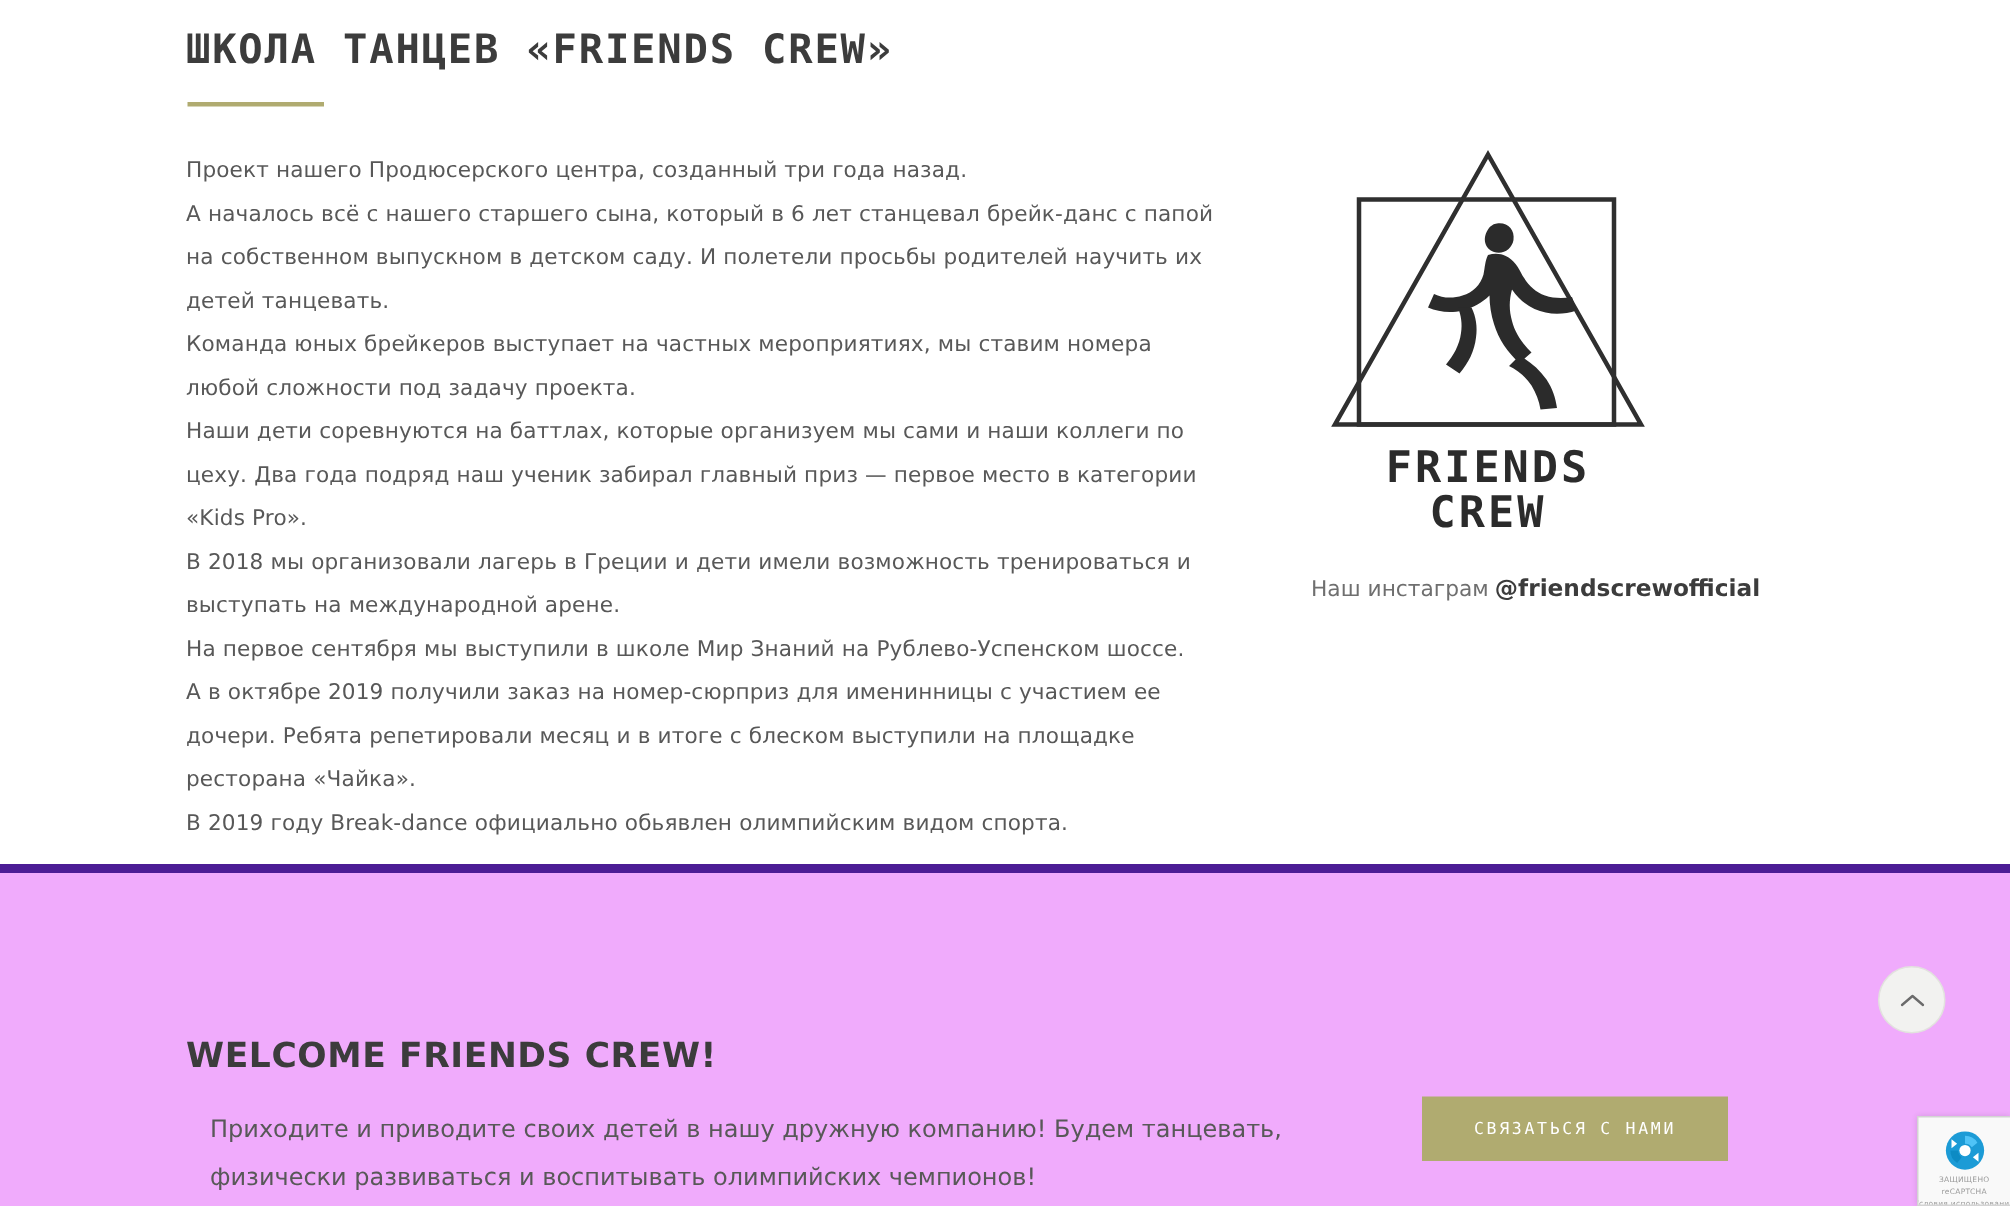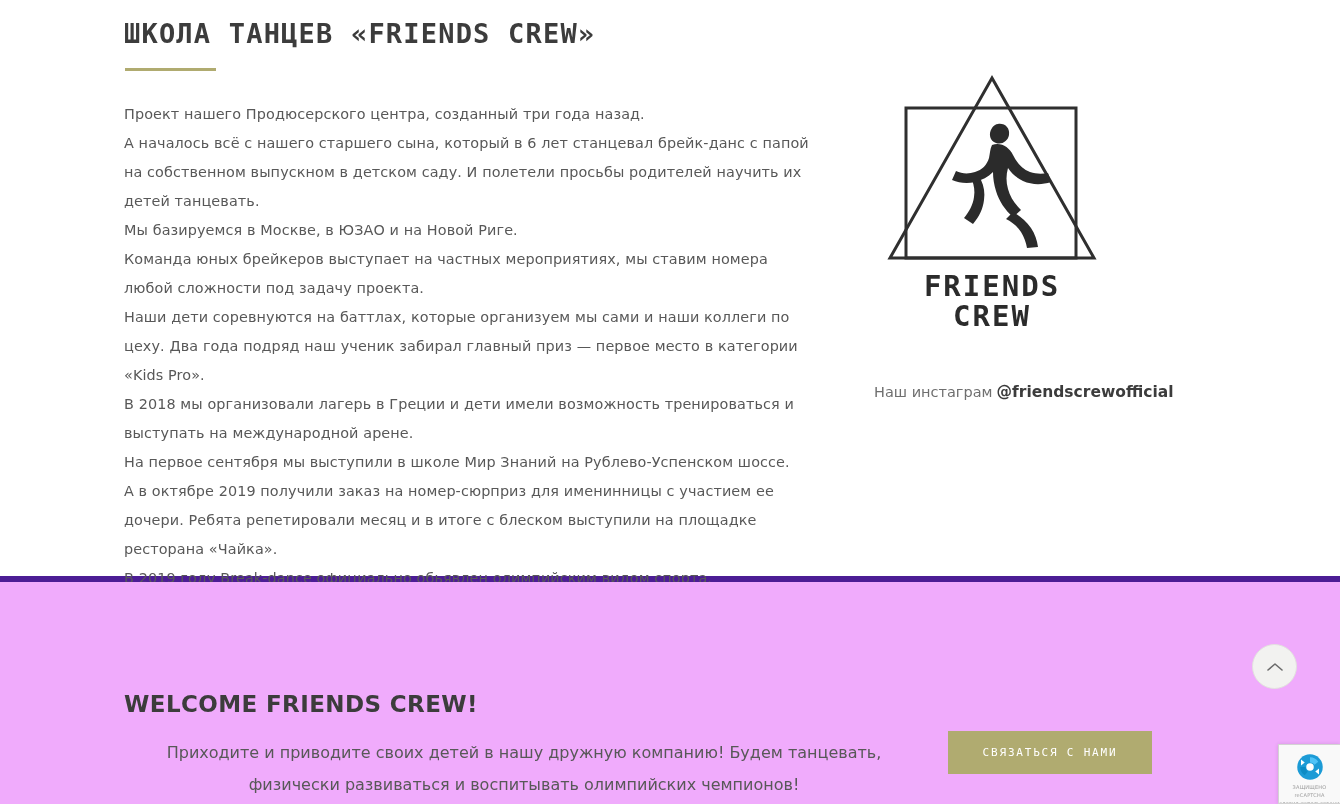--- a/index.html
+++ b/index.html
@@ -56,21 +56,21 @@
     line-height: 29px;
     color: #585858;
     letter-spacing: 0.1px;
   }
   .body-copy p { margin: 0; }
 
   
   .logo-wrap {
     position: absolute;
     left: 880px;
-    top: 72px;
+    top: 97px;
     width: 240px;
     height: 275px;
   }
   .logo-wrap svg { display: block; }
 
   .insta-line {
     position: absolute;
     left: 874px;
     top: 383px;
     font-size: 14.5px;
@@ -96,27 +96,26 @@
     top: 90px;
     font-size: 23px;
     font-weight: 700;
     color: #3c3c3c;
     letter-spacing: 0.4px;
     text-transform: uppercase;
     font-family: "DejaVu Sans", "Liberation Sans", sans-serif;
   }
   .welcome-copy {
     position: absolute;
-    left: 124px;
+    left: 140px;
     top: 155px;
     width: 800px;
     font-size: 16px;
     line-height: 32px;
     color: #585858;
-    text-align: center;
   }
   .welcome-copy p { margin: 0; }
 
   .contact-btn {
     position: absolute;
     left: 948px;
     top: 731px;
     width: 204px;
     height: 43px;
     background: #b0ab70;
@@ -185,21 +184,20 @@
 <body>
 
 <div class="section-top">
 
   <h1 class="page-title">Школа танцев «Friends Crew»</h1>
   <div class="title-rule"></div>
 
   <div class="body-copy">
     <p>Проект нашего Продюсерского центра, созданный три года назад.</p>
     <p>А началось всё с нашего старшего сына, который в 6 лет станцевал брейк-данс с папой на собственном выпускном в детском саду. И полетели просьбы родителей научить их детей танцевать.</p>
-    <p>Мы базируемся в Москве, в ЮЗАО и на Новой Риге.</p>
     <p>Команда юных брейкеров выступает на частных мероприятиях, мы ставим номера любой сложности под задачу проекта.</p>
     <p>Наши дети соревнуются на баттлах, которые организуем мы сами и наши коллеги по цеху. Два года подряд наш ученик забирал главный приз — первое место в категории «Kids Pro».</p>
     <p>В 2018 мы организовали лагерь в Греции и дети имели возможность тренироваться и выступать на международной арене.</p>
     <p>На первое сентября мы выступили в школе Мир Знаний на Рублево-Успенском шоссе.</p>
     <p>А в октябре 2019 получили заказ на номер-сюрприз для именинницы с участием ее дочери. Ребята репетировали месяц и в итоге с блеском выступили на площадке ресторана «Чайка».</p>
     <p>В 2019 году Break-dance официально обьявлен олимпийским видом спорта.</p>
   </div>
 
   <div class="logo-wrap">
     <svg width="240" height="275" viewBox="0 0 240 275" xmlns="http://www.w3.org/2000/svg">

